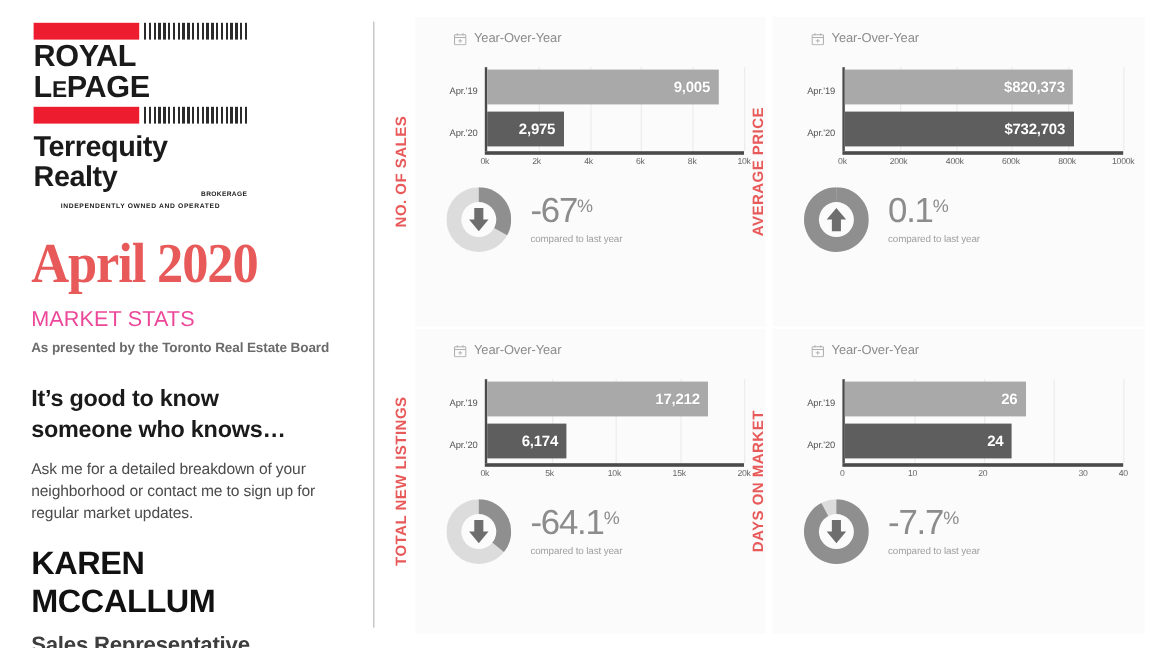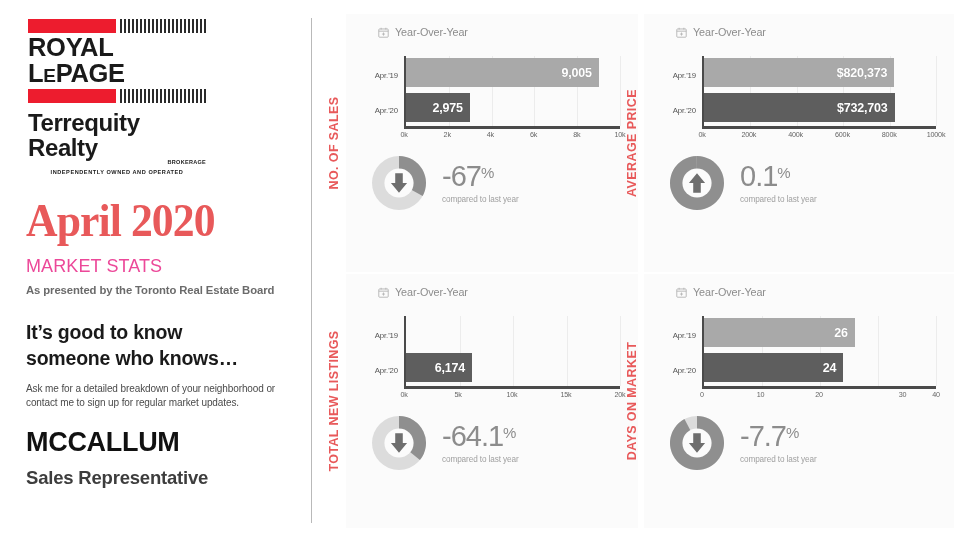--- a/index.html
+++ b/index.html
@@ -64,21 +64,21 @@
   }
   .presented {
     font-size: 11.3px; color: #6b6b6b; font-weight: bold;
     margin-top: 7px; letter-spacing: -0.1px;
   }
   .tagline {
     font-weight: bold; font-size: 19.5px; color: #1a1a1a;
     line-height: 1.32; margin-top: 24px; letter-spacing: -0.2px;
   }
   .blurb {
-    font-size: 10px; color: #4b4b4b; line-height: 1.42;
+    font-size: 13px; color: #4b4b4b; line-height: 1.42;
     margin-top: 10px; letter-spacing: -0.1px; max-width: 275px;
   }
   .agent-name {
     font-weight: bold; font-size: 27px; color: #111;
     line-height: 1.18; margin-top: 17px; letter-spacing: -0.3px;
   }
   .agent-role {
     font-weight: bold; font-size: 18.5px; color: #3d3d3d;
     margin-top: 8px; letter-spacing: -0.2px;
   }
@@ -190,20 +190,21 @@
     <div class="month-title">April 2020</div>
     <div class="market-stats">MARKET STATS</div>
     <div class="presented">As presented by the Toronto Real Estate Board</div>
 
     <div class="tagline">
       <div>It’s good to know</div>
       <div>someone who knows…</div>
     </div>
     <div class="blurb">Ask me for a detailed breakdown of your neighborhood or contact me to sign up for regular market updates.</div>
     <div class="agent-name">
+      <div>KAREN</div>
       <div>MCCALLUM</div>
     </div>
     <div class="agent-role">Sales Representative</div>
   </div>
 
   <div class="divider"></div>
 
   <div class="grid">
 
     <div class="quad q1">
@@ -342,20 +343,23 @@
         </div>
         <div class="chart">
           <div class="chart-inner">
             <div class="ylab r1">Apr.'19</div>
             <div class="ylab r2">Apr.'20</div>
             <div class="plot">
                 <div class="gridline" style="left: 25%;"></div>
                 <div class="gridline" style="left: 50%;"></div>
                 <div class="gridline" style="left: 75%;"></div>
                 <div class="gridline" style="left: 100%;"></div>
+                <div class="bar b1" style="width: 86.06%;">
+                  <span class="bar-val">17,212</span>
+                </div>
                 <div class="bar b2" style="width: 30.87%;">
                   <span class="bar-val">6,174</span>
                 </div>
               </div>
             <div class="axis-line"></div>
             <div class="ticks">
                 <div class="tick" style="left: 0%;">0k</div>
                 <div class="tick" style="left: 25%;">5k</div>
                 <div class="tick" style="left: 50%;">10k</div>
                 <div class="tick" style="left: 75%;">15k</div>

